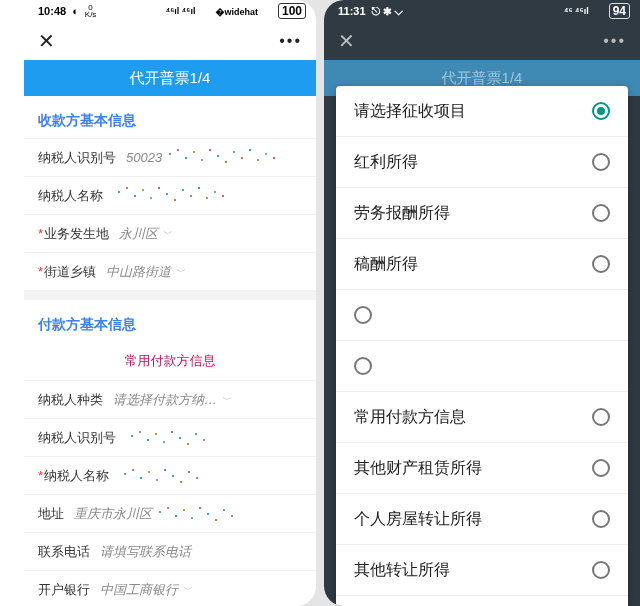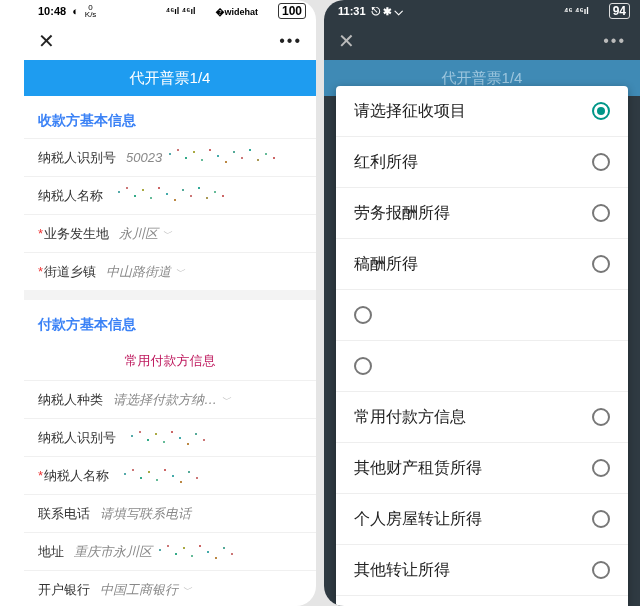--- a/index.html
+++ b/index.html
@@ -152,29 +152,29 @@
           <span class="smudge sm"></span>
         </span>
     </div>
     <div class="row">
       <span class="label req">纳税人名称</span>
       <span class="value">
           <span class="smudge sm"></span>
         </span>
     </div>
     <div class="row">
+      <span class="label">地址</span>
+      <span class="value">
+          <span>重庆市永川区</span>
+          <span class="smudge sm"></span>
+        </span>
+    </div>
+    <div class="row">
       <span class="label">联系电话</span>
       <span class="value">请填写联系电话</span>
-    </div>
-    <div class="row">
-      <span class="label">地址</span>
-      <span class="value">
-          <span>重庆市永川区</span>
-          <span class="smudge sm"></span>
-        </span>
     </div>
     <div class="row">
       <span class="label">开户银行</span>
       <span class="value">
           <span>中国工商银行</span>
           <span class="chev">﹀</span>
         </span>
     </div>
 
   </div>

